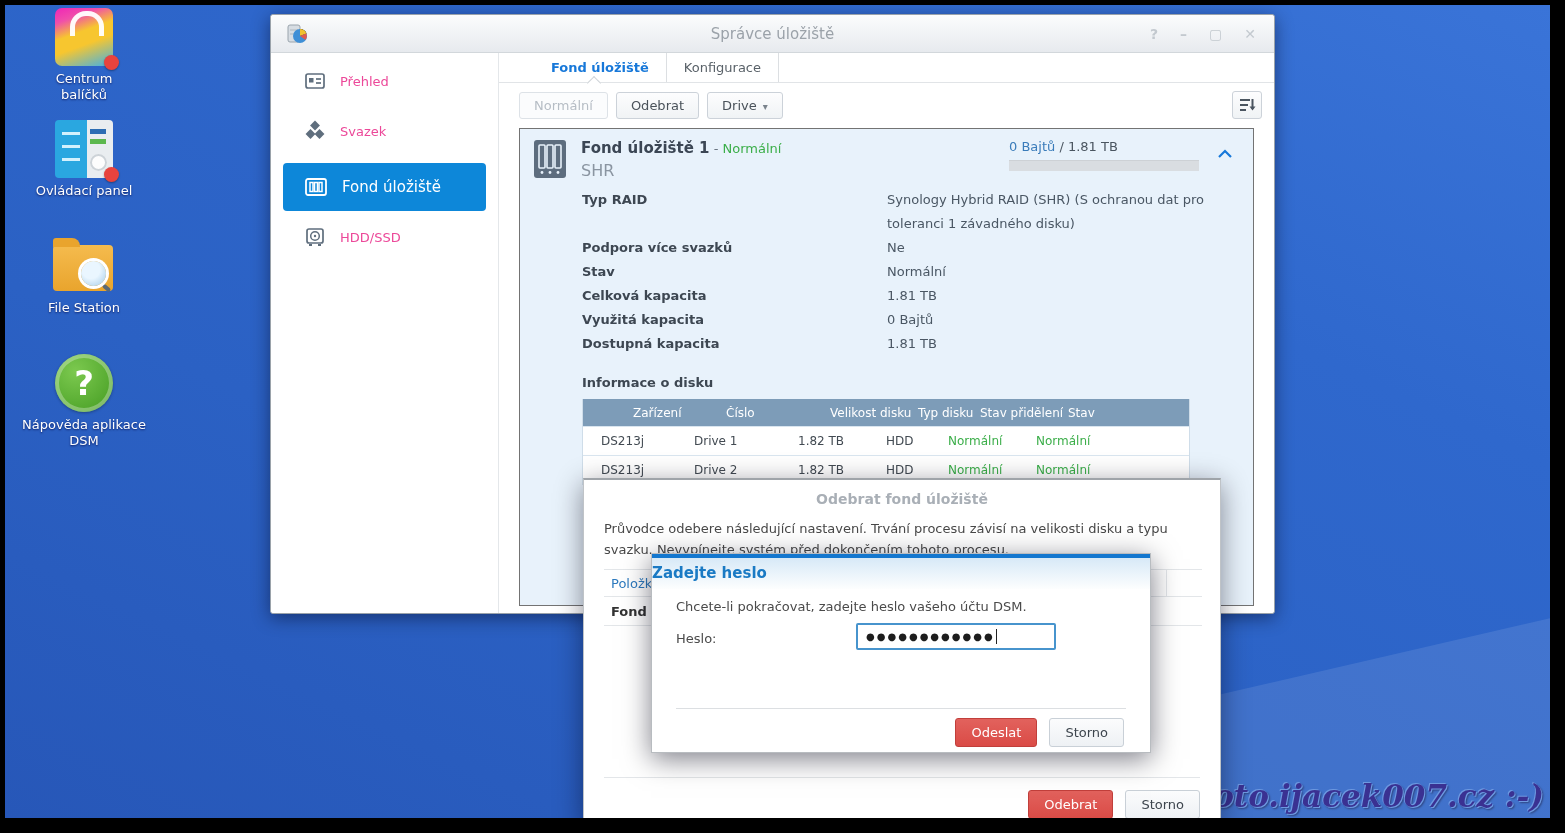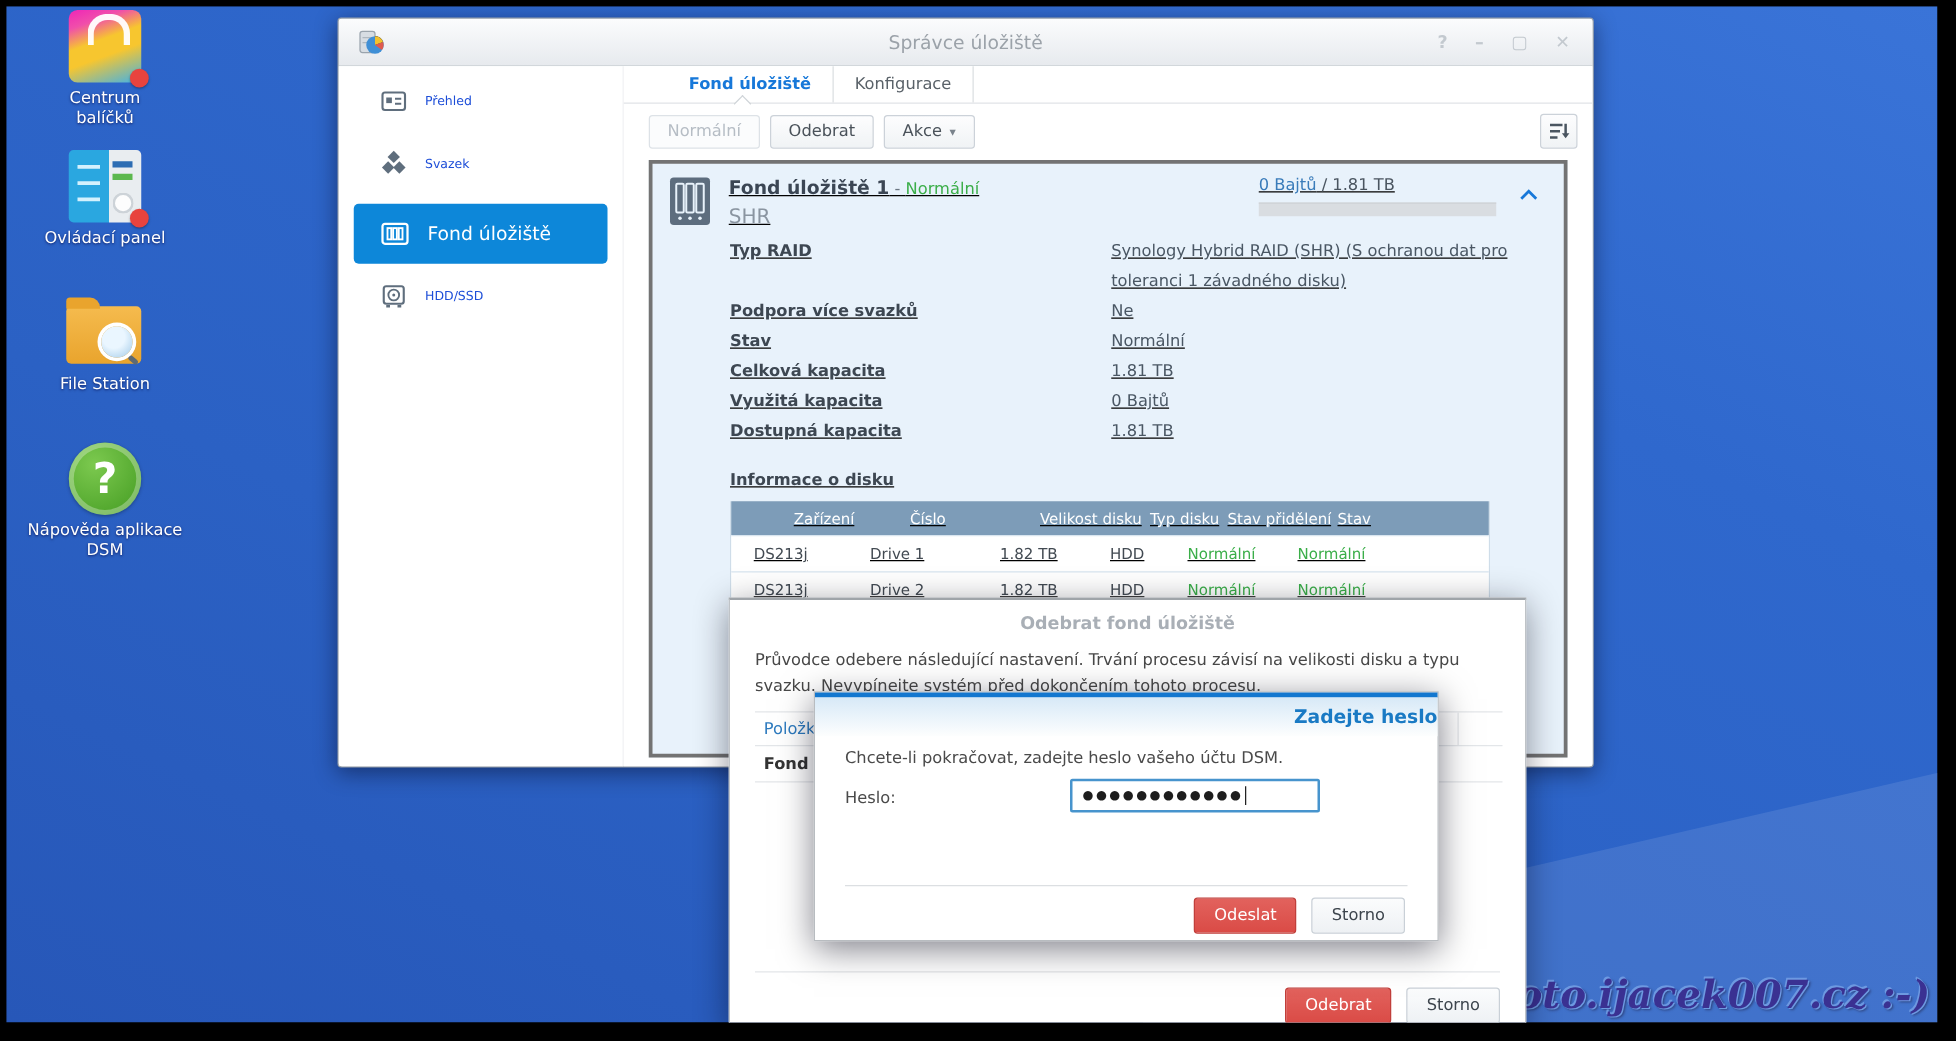--- a/index.html
+++ b/index.html
@@ -58,41 +58,41 @@
     background:linear-gradient(#fbfcfd,#e7eaee);text-align:center;}
   .titlebar .title{line-height:38px;font-size:15px;color:#9ba2a9;}
   .app-icon{position:absolute;left:14px;top:7px;}
   .win-controls{position:absolute;right:18px;top:0;height:38px;display:flex;align-items:center;gap:22px;}
   .win-controls span{color:#c3c9cf;font-size:14px;font-weight:bold;cursor:pointer;line-height:1;}
   .window-body{display:flex;height:560px;}
 
   
   .sidebar{width:240px;border-right:1px solid #e4e7ea;padding-top:10px;background:#fff;border-radius:0 0 0 3px;}
   .side-item{height:36px;margin:0 12px 14px;display:flex;align-items:center;gap:14px;padding-left:21px;
-    border-radius:4px;font-size:10px;color:#1d4ed8;cursor:pointer;}
+    border-radius:4px;font-size:13px;color:#ec4899;cursor:pointer;}
   .side-item.active{height:48px;margin:7px 12px 8px;background:#0d87d9;color:#fff;font-size:15px;}
   .side-item svg{flex:0 0 auto;}
 
   
   .content{flex:1;position:relative;background:#fff;border-radius:0 0 3px 0;}
   .tabbar{position:relative;height:30px;border-bottom:1px solid #e1e4e7;padding-left:35px;display:flex;}
   .tab{padding:0 17px;line-height:29px;font-size:13px;color:#5a6269;border-right:1px solid #dcdfe2;cursor:pointer;}
   .tab.active{color:#1778d9;font-weight:bold;}
   .tab-notch{position:absolute;bottom:-6px;left:90px;width:10px;height:10px;background:#fff;
     border-left:1px solid #cfd4d8;border-top:1px solid #cfd4d8;transform:rotate(45deg);z-index:2;}
   .toolbar{display:flex;align-items:center;padding:8px 12px 9px 20px;}
   .btn{font-size:13px;color:#4a525a;background:linear-gradient(#fdfdfe,#f0f3f5);border:1px solid #ccd2d9;
     border-radius:3px;padding:5px 14px;margin-right:8px;cursor:pointer;font-family:inherit;}
   .btn:disabled,.btn.disabled{color:#b6bdc5;border-color:#dde2e7;background:#fbfcfd;cursor:default;}
   .btn .caret{font-size:10px;margin-left:6px;color:#7a838c;}
   .icon-btn{margin-left:auto;width:30px;height:28px;display:flex;align-items:center;justify-content:center;
     background:linear-gradient(#fdfdfe,#f0f3f5);border:1px solid #ccd2d9;border-radius:3px;cursor:pointer;}
 
   
-  .pool-panel{margin:0 20px;width:735px;height:478px;background:#e8f2fb;border:3px solid #737373;text-decoration:underline;}
+  .pool-panel{margin:0 20px;width:735px;height:478px;background:#e8f2fb;border:1px solid #737373;}
   .pool-header{display:flex;padding:10px 14px 0 13px;}
   .pool-titles{margin-left:14px;}
   .pool-title-line{font-size:15px;}
   .pool-title{font-weight:bold;color:#3b4654;}
   .pool-dash{color:#6b7682;font-size:13px;}
   .green{color:#3bae49;}
   .pool-sub{font-size:16px;color:#8a95a1;margin-top:4px;}
   .usage{margin-left:auto;width:190px;}
   .usage-text{font-size:13px;color:#4a5560;}
   .usage-used{color:#3a7cba;}
@@ -127,21 +127,21 @@
     padding:12px 0 0;display:flex;justify-content:flex-end;gap:12px;height:42px;}
   .btn-red{font-size:13px;color:#fff;background:linear-gradient(#e2625d,#da4b46);border:1px solid #c13f3b;
     border-radius:3px;padding:5px 15px;cursor:pointer;font-family:inherit;height:29px;}
   .btn-gray{font-size:13px;color:#3d454d;background:linear-gradient(#fbfcfd,#eef1f4);border:1px solid #c9d0d7;
     border-radius:3px;padding:5px 15px;cursor:pointer;font-family:inherit;height:29px;}
 
   
   .password-dialog{position:absolute;left:646px;top:548px;width:500px;height:200px;background:#fff;
     border:1px solid #b8bcc0;box-shadow:0 6px 26px rgba(0,0,20,.5);z-index:3;}
   .pw-topbar{height:4px;background:#1377cf;}
-  .pw-header{height:31px;background:linear-gradient(#d7e9f7,#fdfefe);text-align:right;}
+  .pw-header{height:31px;background:linear-gradient(#d7e9f7,#fdfefe);text-align:left;}
   .pw-title{line-height:30px;font-size:15px;font-weight:bold;color:#1a7ac4;}
   .pw-msg{position:absolute;left:24px;top:45px;font-size:13px;color:#4a4a4a;}
   .pw-label{position:absolute;left:24px;top:77px;font-size:13px;color:#4a4a4a;}
   .pw-input{position:absolute;left:204px;top:69px;width:200px;height:27px;background:#fff;
     border:2px solid #4794cd;border-radius:2px;display:flex;align-items:center;padding-left:8px;cursor:text;}
   .pw-dots{font-size:10px;letter-spacing:2px;color:#1d1d1d;}
   .pw-caret{display:inline-block;width:1px;height:15px;background:#222;margin-left:1px;}
   .pw-divider{position:absolute;left:24px;right:24px;top:154px;border-top:1px solid #dcdfe2;}
   .pw-buttons{position:absolute;top:164px;right:26px;display:flex;gap:12px;}
 
@@ -260,21 +260,21 @@
       <div class="content">
         <div class="tabbar">
           <div class="tab active">Fond úložiště</div>
           <div class="tab">Konfigurace</div>
           <div class="tab-notch"></div>
         </div>
 
         <div class="toolbar">
           <button class="btn disabled" disabled="">Normální</button>
           <button class="btn">Odebrat</button>
-          <button class="btn"><span>Akce</span><span class="caret">▾</span></button>
+          <button class="btn"><span>Drive</span><span class="caret">▾</span></button>
           <span class="icon-btn">
             <svg width="18" height="16" viewBox="0 0 18 16">
               <line x1="2" y1="3" x2="12" y2="3" stroke="#4a5560" stroke-width="2"></line>
               <line x1="2" y1="8" x2="10" y2="8" stroke="#4a5560" stroke-width="2"></line>
               <line x1="2" y1="13" x2="8" y2="13" stroke="#4a5560" stroke-width="2"></line>
               <line x1="14.5" y1="2" x2="14.5" y2="12" stroke="#4a5560" stroke-width="2"></line>
               <path d="M11.5 9.5 L14.5 13.5 L17.5 9.5 Z" fill="#4a5560"></path>
             </svg>
           </span>
         </div>

